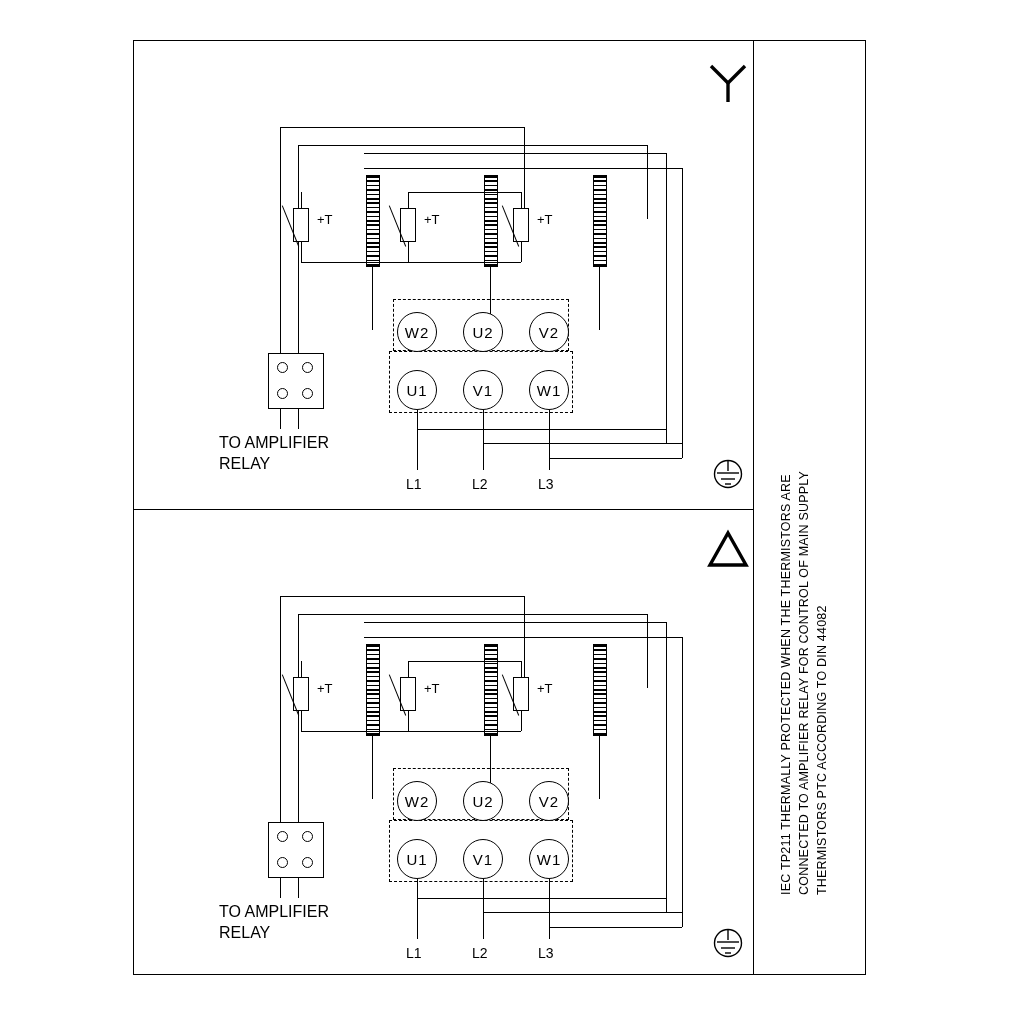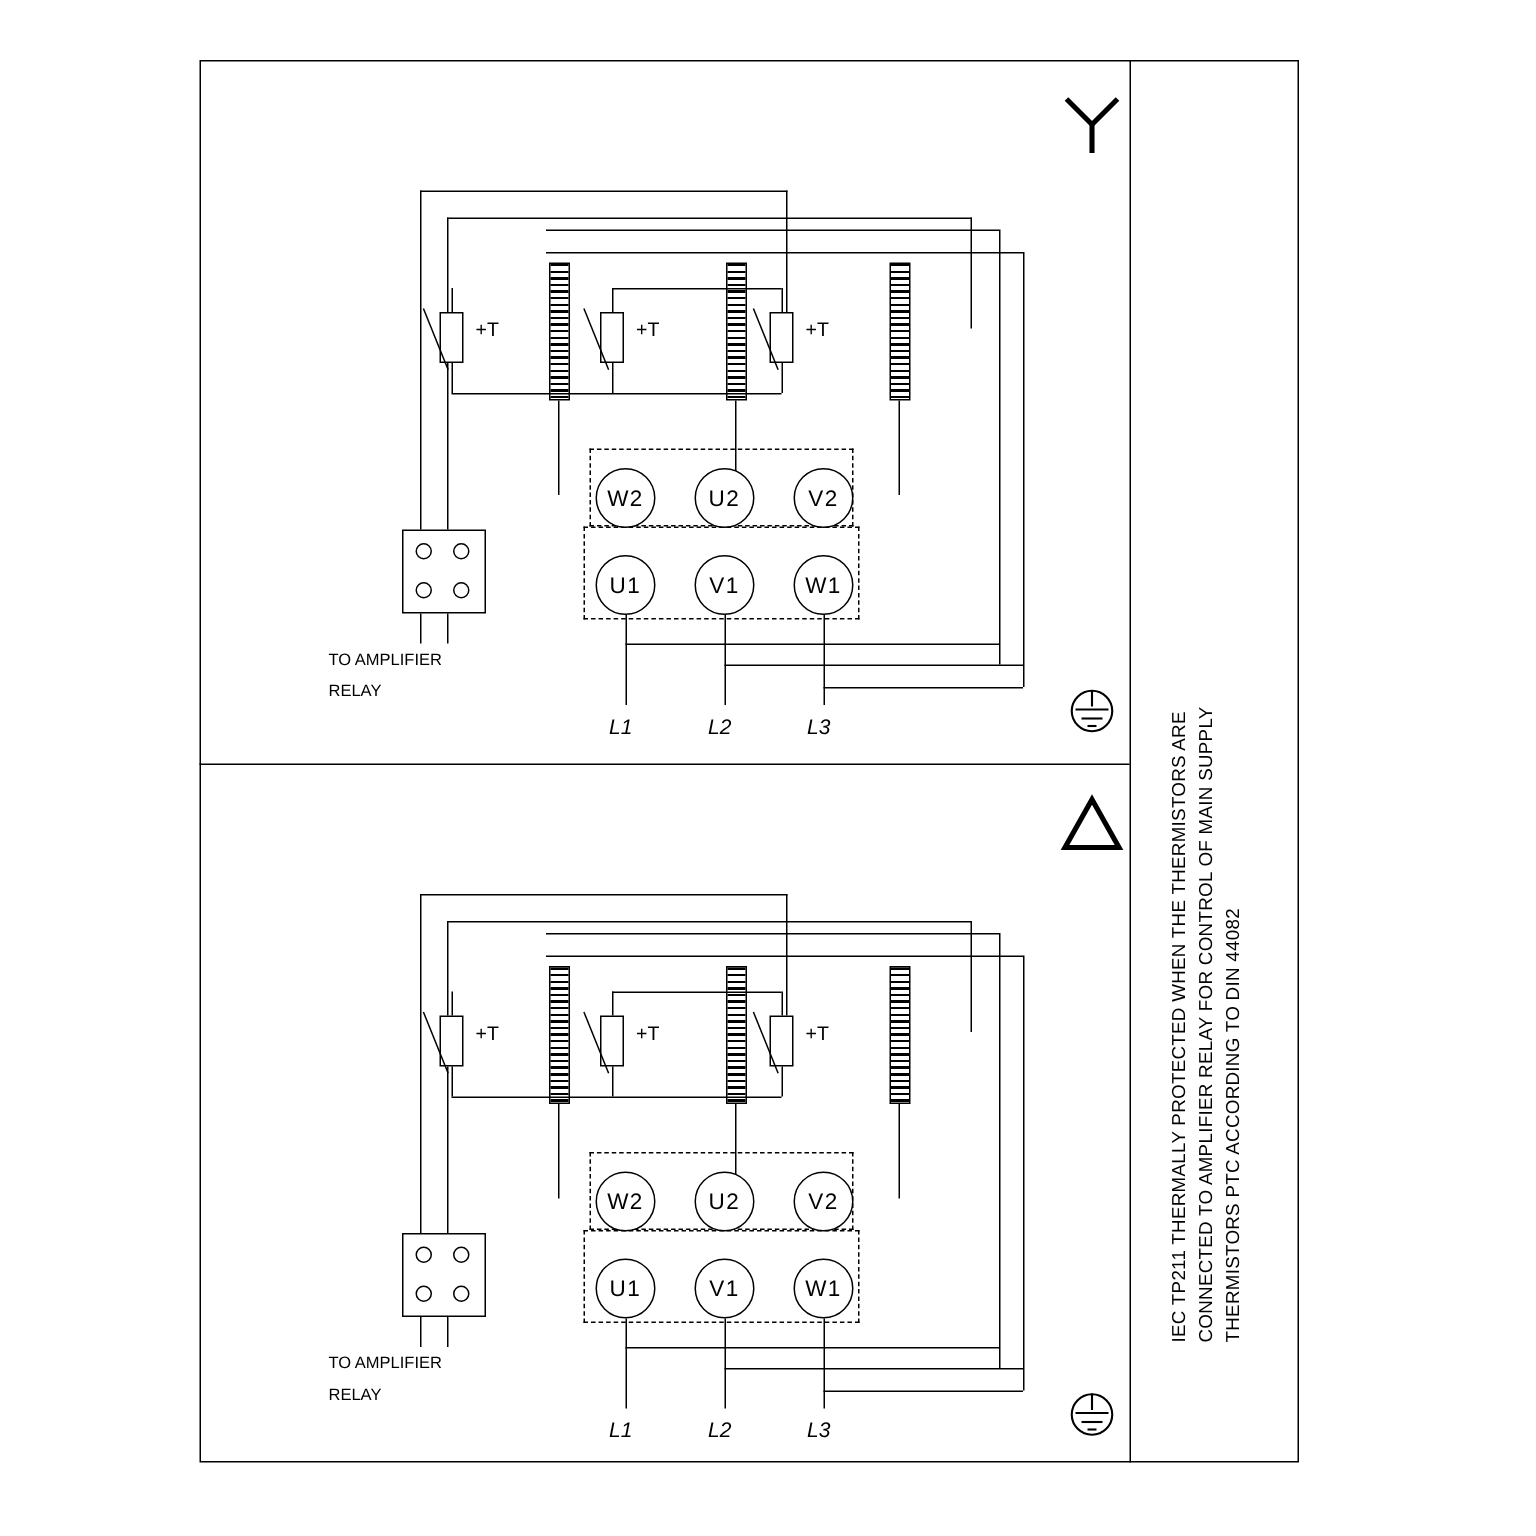--- a/index.html
+++ b/index.html
@@ -141,24 +141,24 @@
   .tblock .dot {
     position: absolute;
     width: 11px; height: 11px;
     border: 1.3px solid #000;
     border-radius: 50%;
     box-sizing: border-box;
     background: #fff;
   }
   .label {
     position: absolute;
-    font-size: 11px;
+    font-size: 16px;
     white-space: nowrap;
   }
-  .phase-label { font-size: 14px; font-style: italic; }
+  .phase-label { font-size: 14px; }
   
   .earth {
     position: absolute;
     width: 44px; height: 34px;
   }
   
   .conn-sym {
     position: absolute;
     width: 46px; height: 46px;
   }

